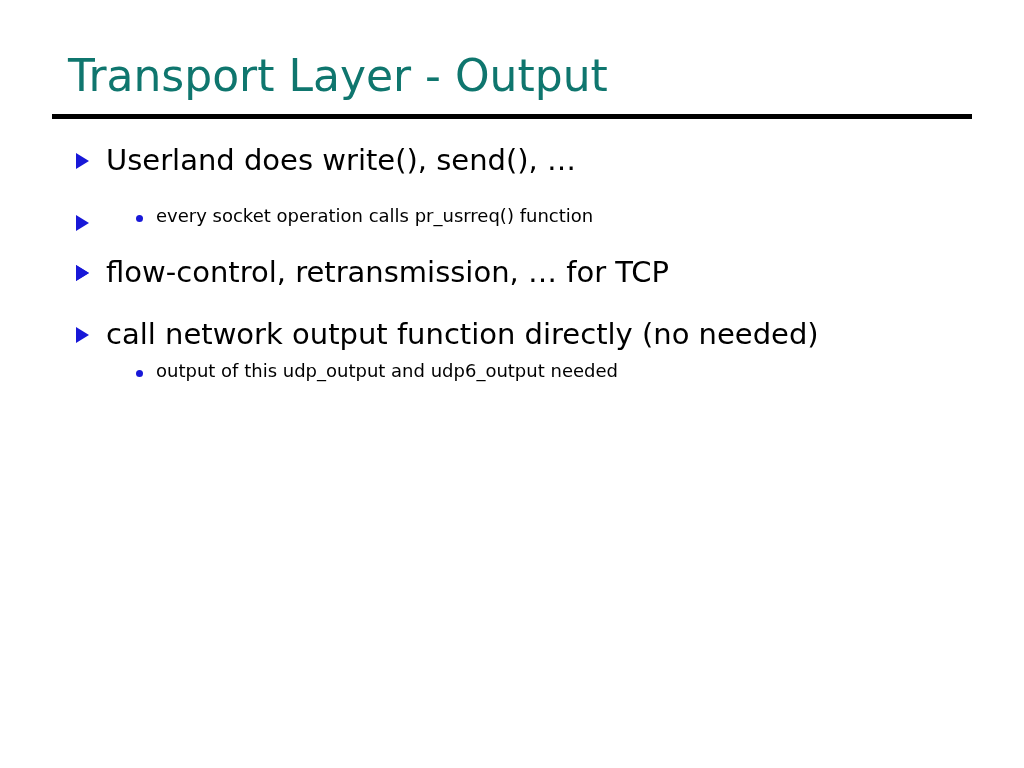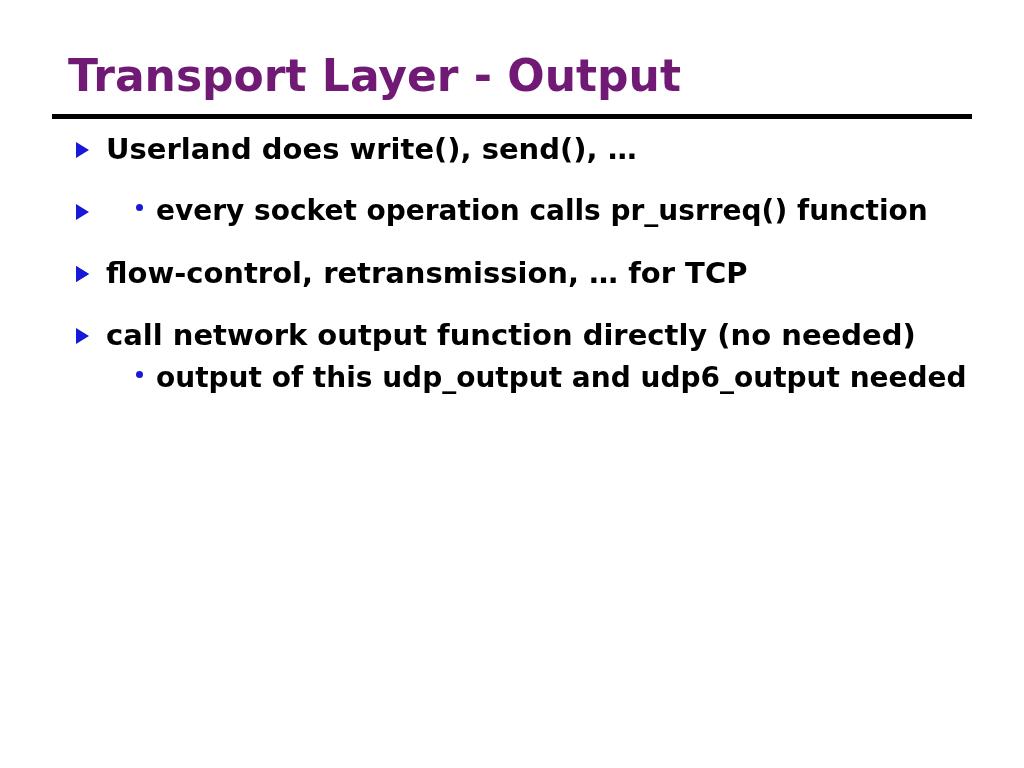--- a/index.html
+++ b/index.html
@@ -17,40 +17,39 @@
     position: relative;
     width: 1024px;
     height: 768px;
     box-sizing: border-box;
   }
   .slide-title {
     position: absolute;
     left: 68px;
     top: 52px;
     font-size: 44px;
-    font-weight: 700;
-    color: #701a75;
+    font-weight: 400;
+    color: #0f766e;
     letter-spacing: 0px;
     line-height: 1.1;
     white-space: nowrap;
   }
   .title-rule {
     position: absolute;
     left: 52px;
     top: 114px;
     width: 920px;
     height: 5px;
     background: #000000;
   }
   .content {
     position: absolute;
     left: 72px;
-    top: 132px;
+    top: 143px;
     width: 900px;
-    font-weight: bold;
   }
   .bullet-l1 {
     position: relative;
     padding-left: 34px;
     font-size: 29px;
     line-height: 1.18;
     color: #000000;
     margin-top: 28px;
   }
   .bullet-l1:first-child {
@@ -66,21 +65,21 @@
     border-bottom: 8px solid transparent;
     border-left: 13px solid #1818d8;
   }
   .sub-list {
     margin-top: 4px;
     padding-left: 28px;
   }
   .bullet-l2 {
     position: relative;
     padding-left: 22px;
-    font-size: 28px;
+    font-size: 18px;
     line-height: 1.2;
     color: #000000;
     margin-top: 9px;
   }
   .dot-marker {
     position: absolute;
     left: 2px;
     top: 10px;
     width: 7px;
     height: 7px;

